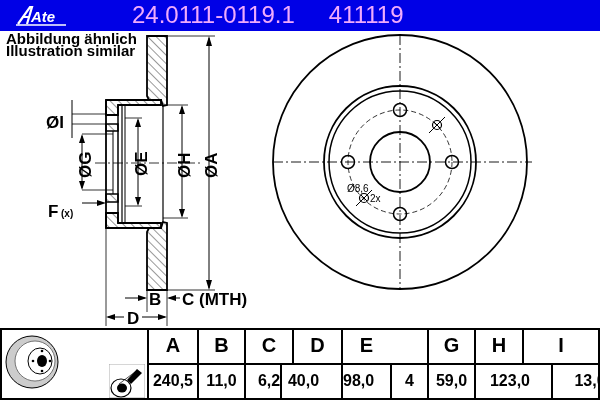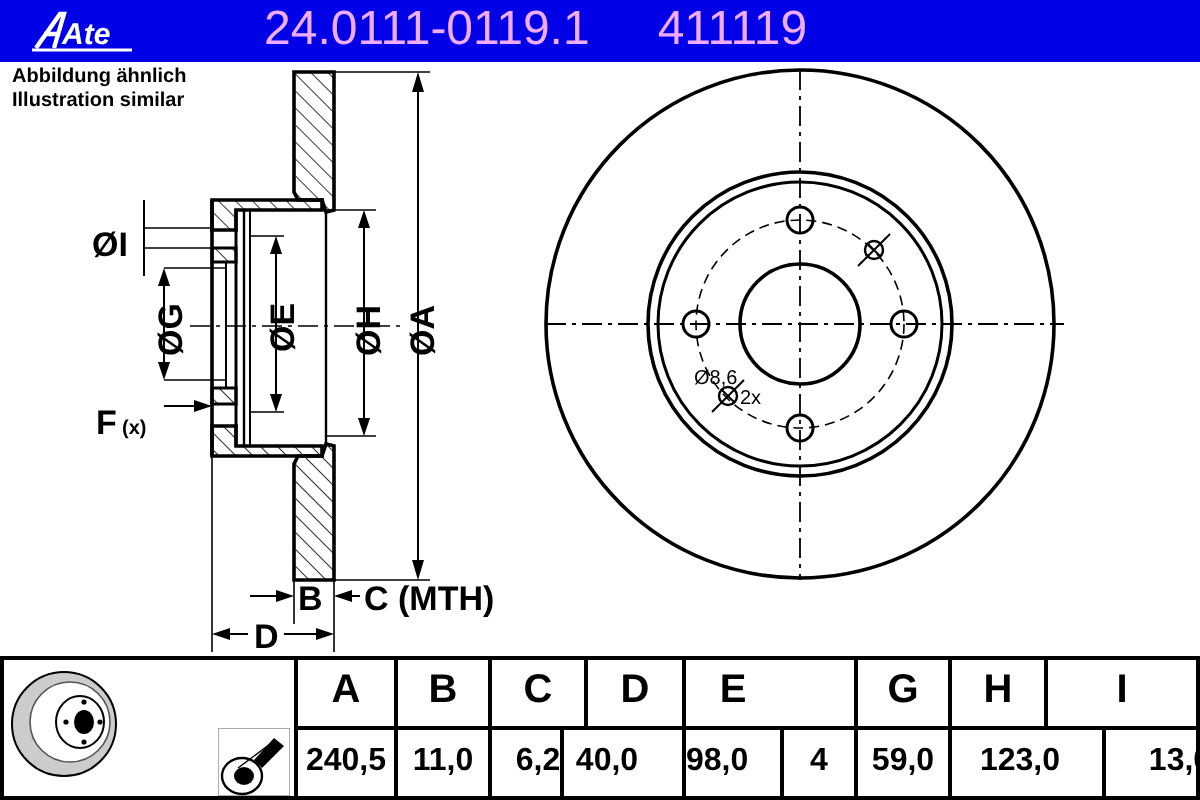--- a/index.html
+++ b/index.html
@@ -2,21 +2,21 @@
 <html><head>
 <meta charset="utf-8">
 <style>
   html, body { margin:0; padding:0; }
   body { width:600px; height:400px; background:#ffffff; position:relative; overflow:hidden;
          font-family:"Liberation Sans", sans-serif; color:#000; }
   .header { position:absolute; left:0; top:0; width:600px; height:31px; background:#0000e6; }
   .logo { position:absolute; left:16px; top:4px; width:54px; height:22px; }
   .title { position:absolute; top:1px; left:132px; font-size:24px; color:#f0abfc; letter-spacing:0px; white-space:nowrap; }
   .title .num2 { margin-left:34px; }
-  .caption { position:absolute; left:6px; top:33px; font-size:10px; font-weight:bold; line-height:12px; }
+  .caption { position:absolute; left:6px; top:33px; font-size:15px; font-weight:bold; line-height:12px; }
   .drawing { position:absolute; left:0; top:0; }
   .table { position:absolute; left:0; top:328px; width:600px; height:72px; }
   .cell { position:absolute; border-left:2px solid #000; box-sizing:border-box; text-align:center; }
   .hdr { font-weight:bold; font-size:20px; line-height:35px; height:35px; top:0; }
   .val { font-weight:bold; font-size:16px; line-height:35px; height:35px; top:35px; }
   .fsub { font-size:11px; }
 </style>
 </head>
 <body>
 

